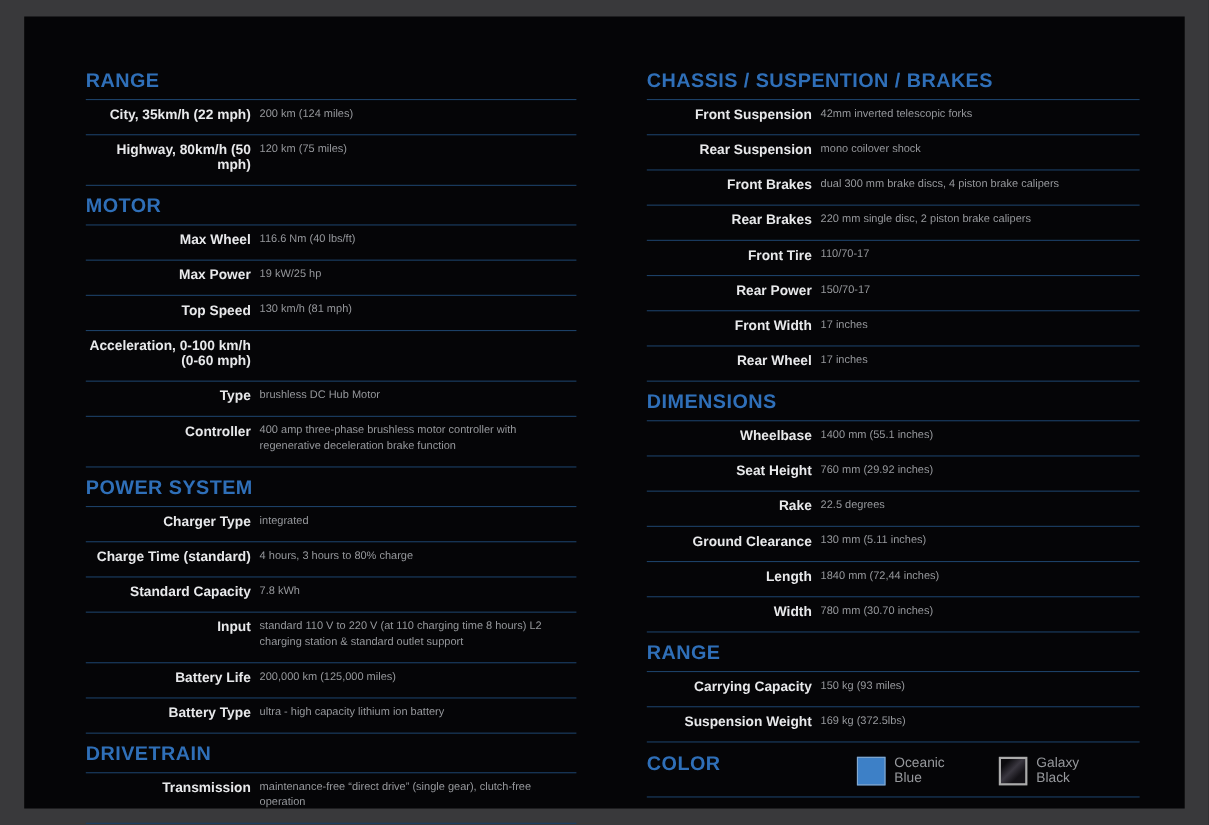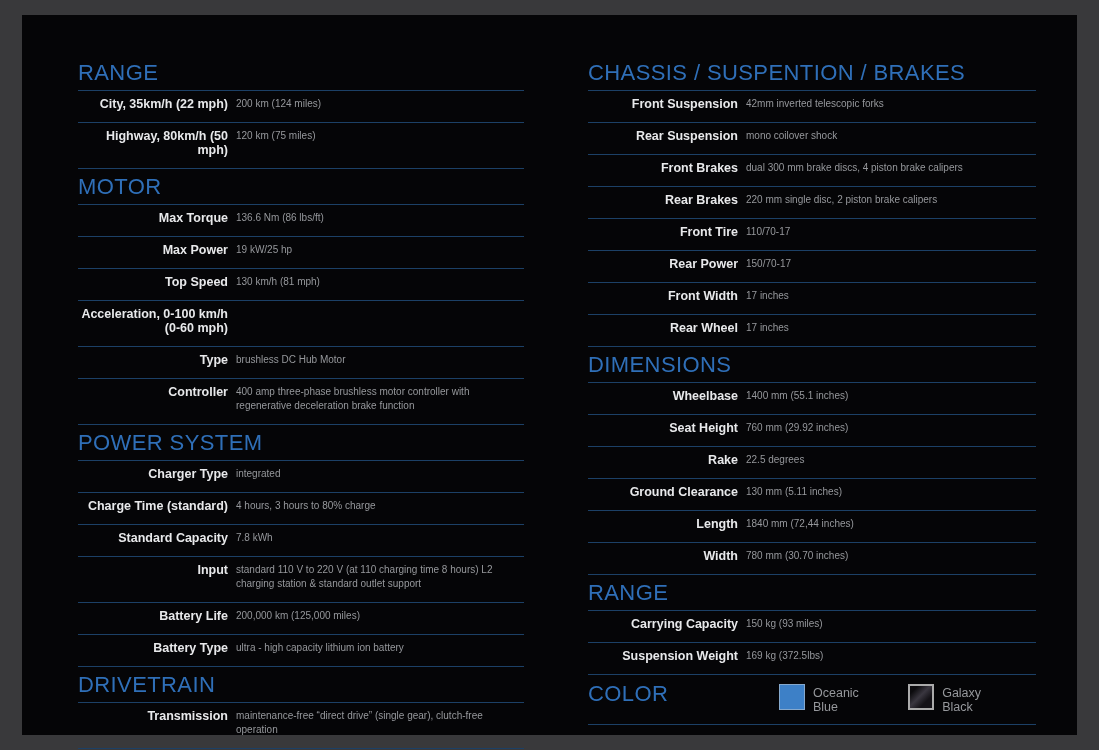--- a/index.html
+++ b/index.html
@@ -26,22 +26,22 @@
     display:flex;
     gap:64px;
     padding:47px 40px 0 56px;
   }
   .col{min-width:0;}
   .col-left{flex:0 0 446px;}
   .col-right{flex:0 0 448px;}
   .section{border-bottom:1px solid var(--line);}
   .section h2{
     color:var(--accent);
-    font-size:22px;
-    font-weight:400;
+    font-size:18px;
+    font-weight:700;
     letter-spacing:.4px;
     line-height:22px;
     margin:7px 0 6px 0;
   }
   .section:first-child h2{margin-top:0;}
   .spec-row{
     display:flex;
     border-top:1px solid var(--line);
     padding:6px 0 11px 0;
   }
@@ -58,21 +58,21 @@
     flex:1;
     font-size:10px;
     color:var(--value);
     line-height:14px;
     min-width:0;
   }
   
   .section.color-section{display:flex;align-items:flex-start;padding:4px 0 10px 0;gap:33px;}
   .section.color-section h2{flex:0 0 158px;margin:4px 0 0 0;}
   .swatches{display:flex;align-items:flex-start;}
-  .swatch-item{display:flex;align-items:center;margin-right:28px;}
+  .swatch-item{display:flex;align-items:flex-end;margin-right:28px;}
   .swatch-box{
     width:26px;height:26px;
     flex:0 0 26px;
   }
   .swatch-box.plain{border:1px solid #86a9cd;}
   .swatch-box.sheen{
     border:2px solid #ababab;
     background-image:linear-gradient(135deg,#0c0b0e 18%,#3a3740 46%,#141217 72%)!important;
   }
   .swatch-label{
@@ -95,22 +95,22 @@
             <span class="value">200 km (124 miles)</span>
           </div>
           <div class="spec-row">
             <span class="label">Highway, 80km/h (50 mph)</span>
             <span class="value">120 km (75 miles)</span>
           </div>
         </div>
         <div class="section">
           <h2>MOTOR</h2>
           <div class="spec-row">
-            <span class="label">Max Torque</span>
-            <span class="value">136.6 Nm (86 lbs/ft)</span>
+            <span class="label">Max Wheel</span>
+            <span class="value">116.6 Nm (40 lbs/ft)</span>
           </div>
           <div class="spec-row">
             <span class="label">Max Power</span>
             <span class="value">19 kW/25 hp</span>
           </div>
           <div class="spec-row">
             <span class="label">Top Speed</span>
             <span class="value">130 km/h (81 mph)</span>
           </div>
           <div class="spec-row">

